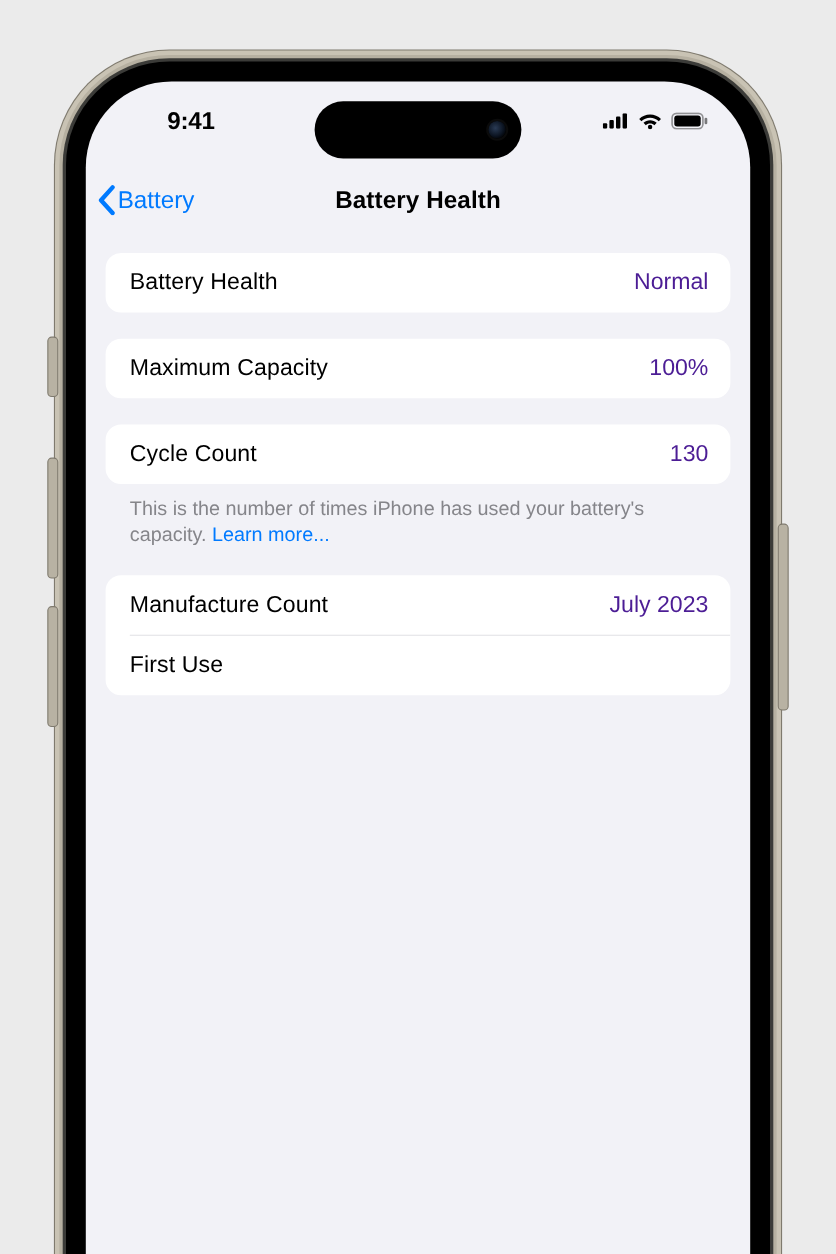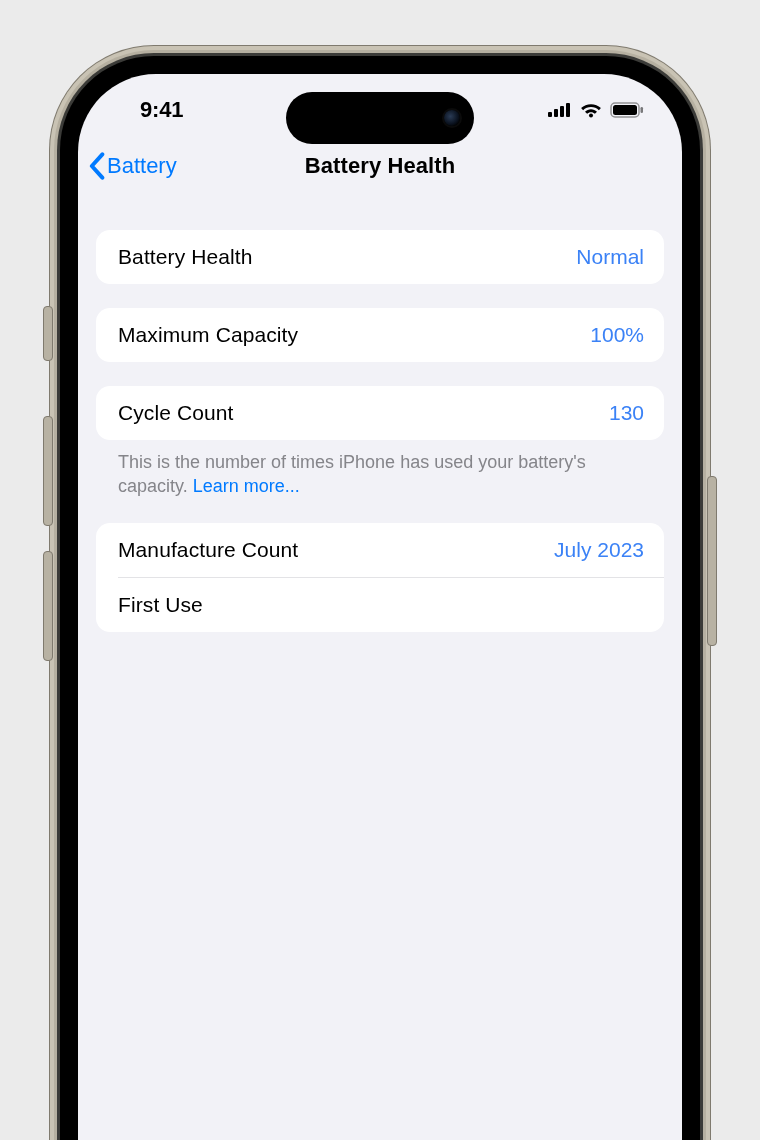--- a/index.html
+++ b/index.html
@@ -76,21 +76,21 @@
     height: 16px;
     border-radius: 50%;
     background: radial-gradient(circle at 40% 40%, #2a3b55 0%, #0b1320 55%, #000 80%);
     box-shadow: 0 0 0 2px #0b0b0b;
   }
 
   
   .status-bar {
     position: absolute;
     top: 0;
-    left: 0; right: 0;
+    left: 12px; right: 0;
     height: 72px;
     display: flex;
     align-items: center;
     justify-content: space-between;
     padding: 0 38px 0 62px;
   }
   .status-time {
     font-size: 22px;
     font-weight: 600;
     letter-spacing: -0.2px;
@@ -99,21 +99,21 @@
   .status-right {
     display: flex;
     align-items: center;
     gap: 8px;
   }
   .status-right svg { display: block; }
 
   
   .nav-bar {
     position: absolute;
-    top: 64px;
+    top: 80px;
     left: 0; right: 0;
     height: 56px;
     display: flex;
     align-items: center;
     justify-content: center;
   }
   .nav-title {
     font-size: 22px;
     font-weight: 600;
     color: #000;
@@ -150,21 +150,21 @@
     overflow: hidden;
   }
   .row {
     display: flex;
     justify-content: space-between;
     align-items: center;
     padding: 15px 20px 15px 22px;
     font-size: 21px;
   }
   .row .k { color: #000; font-weight: 400; letter-spacing: 0.1px; }
-  .row .v { color: #3b82f6; font-weight: 400; }
+  .row .v { color: #4c1d95; font-weight: 400; }
   .card .row:nth-child(2) { margin-left: 0; padding-left: 22px; }
   
   .card .sep { border-top: 1px solid #e3e3e6; margin-left: 22px; }
 
   .footer-text {
     padding: 10px 20px 0 22px;
     font-size: 18px;
     line-height: 1.35;
     color: #85858a;
   }

